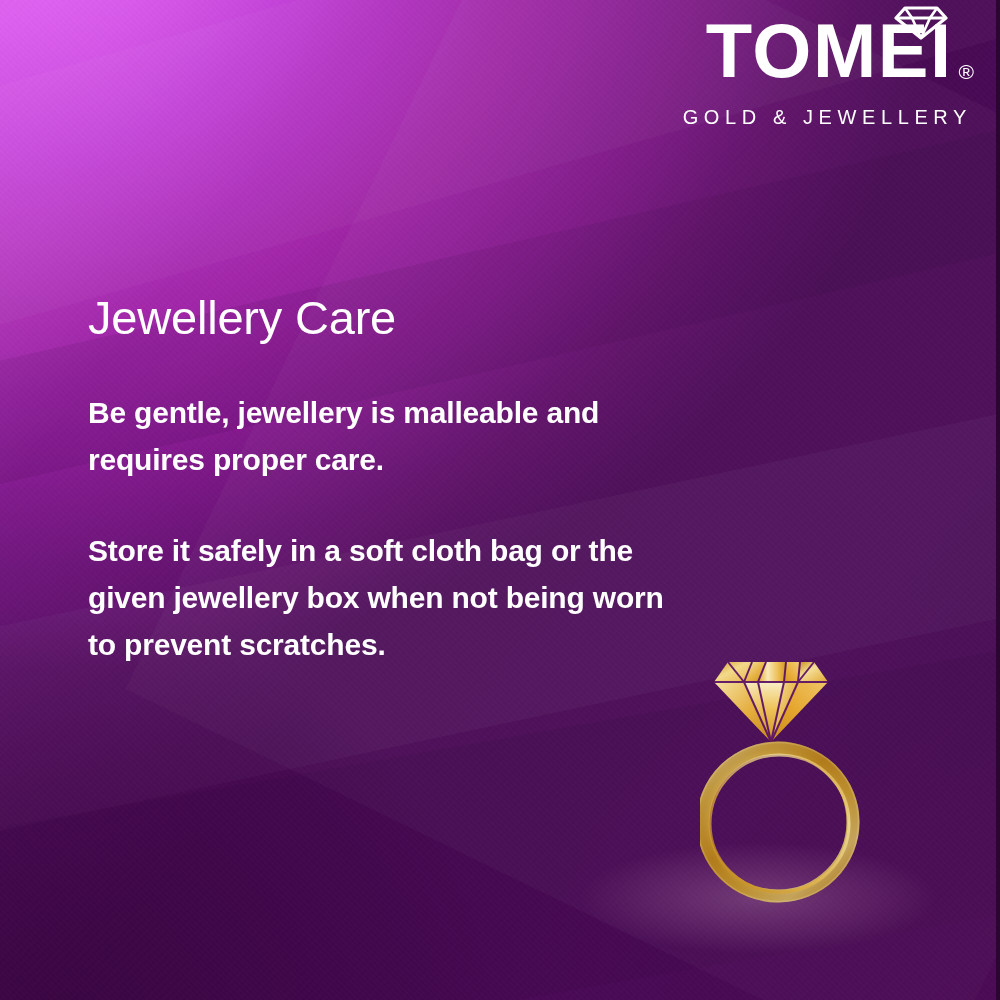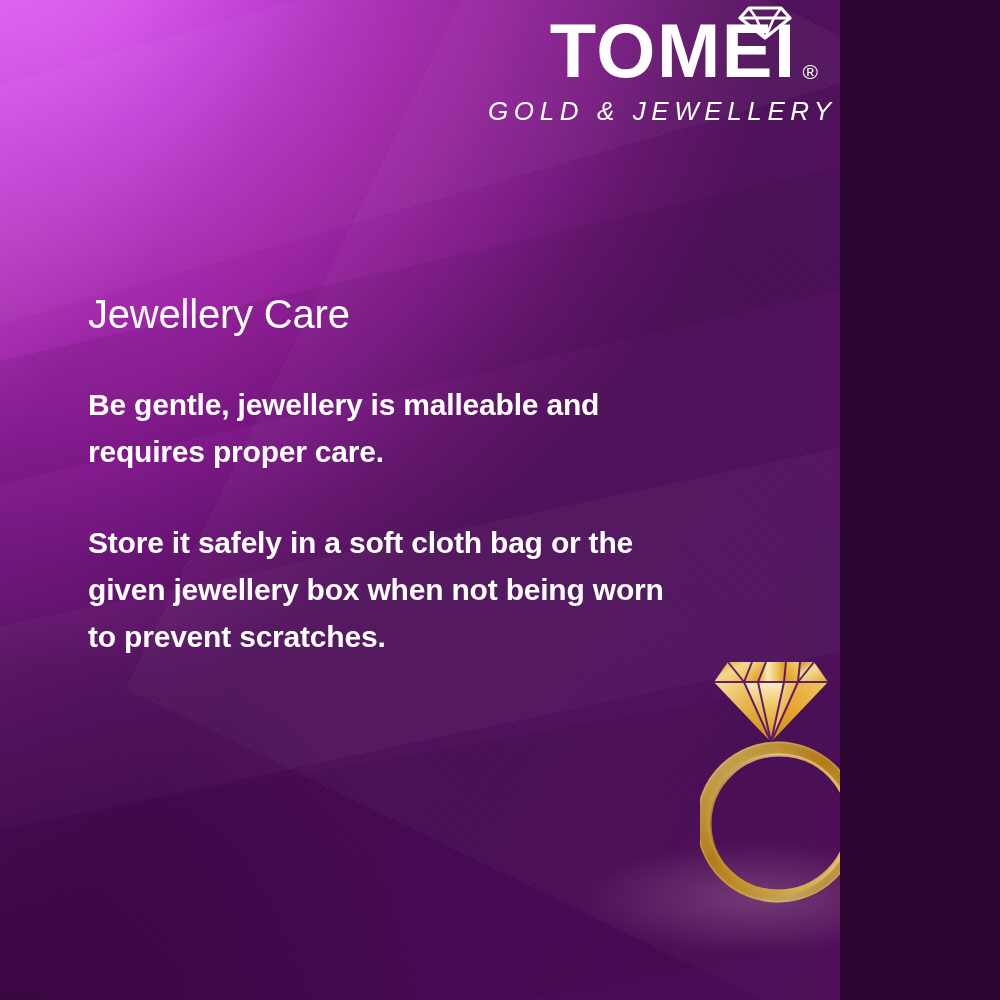--- a/index.html
+++ b/index.html
@@ -2,21 +2,21 @@
 <html><head>
 <meta charset="utf-8">
 <style>
   html, body {
     margin: 0;
     padding: 0;
     background: #2b0630;
   }
   #card {
     position: relative;
-    width: 840px;
+    width: 996px;
     height: 1000px;
     overflow: hidden;
     font-family: "Liberation Sans", sans-serif;
     background: #8e1f9c;
   }
 
   
   .bg-base {
     position: absolute;
     inset: 0;
@@ -99,40 +99,39 @@
     color: #ffffff;
   }
   .logo-gem {
     position: absolute;
     right: 26px;
     top: -2px;
     width: 54px;
     height: 34px;
   }
   .logo-tag {
-    font-size: 26px;
+    font-size: 20px;
     font-weight: 400;
     letter-spacing: 5.6px;
     color: #ffffff;
-    margin-top: 2px;
+    margin-top: 12px;
     padding-right: 2px;
     white-space: nowrap;
-    font-style: italic;
   }
 
   
   .copy {
     position: absolute;
     left: 88px;
     top: 292px;
     width: 580px;
     color: #ffffff;
   }
   .headline {
-    font-size: 40px;
+    font-size: 47px;
     font-weight: 400;
     line-height: 1.1;
     letter-spacing: -0.2px;
     margin: 0 0 45px 0;
     color: #ffffff;
   }
   .para {
     font-size: 30px;
     font-weight: 700;
     line-height: 47px;

